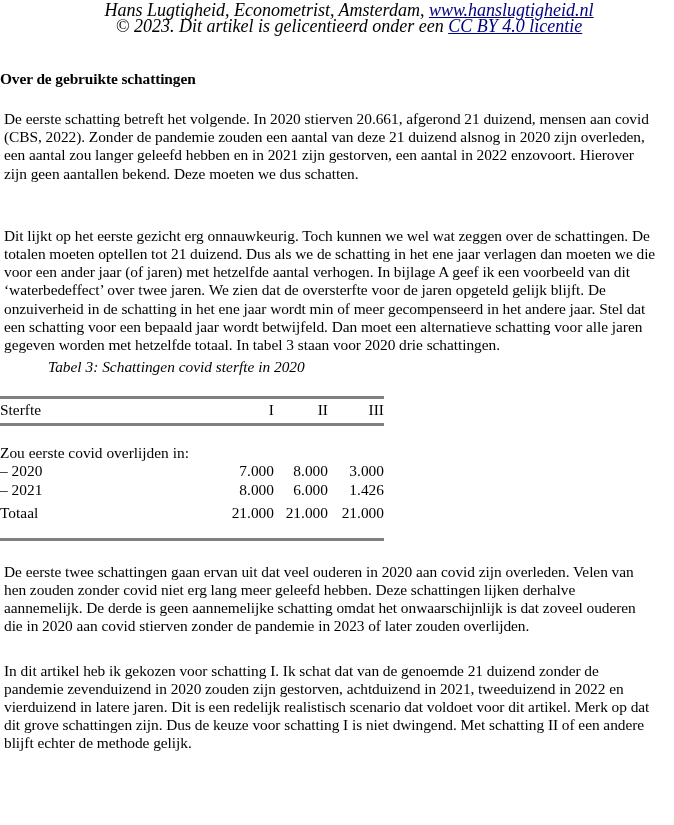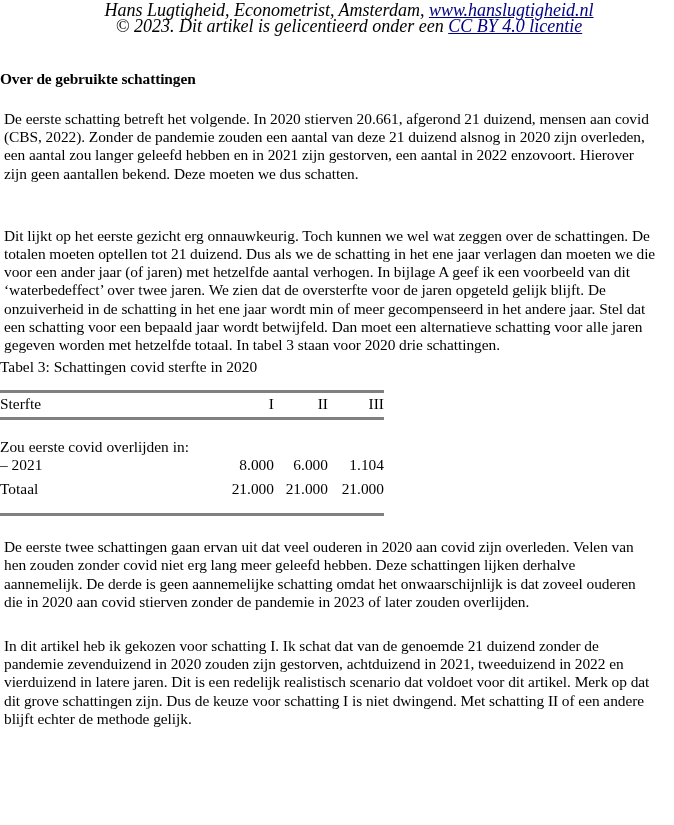--- a/index.html
+++ b/index.html
@@ -12,23 +12,23 @@
     font-style: italic; font-size: 18px; line-height: 15.5px;
   }
   .header a { color: #000080; text-decoration: underline; }
   .content { position: absolute; left: 0; top: 70px; width: 660px; }
   h2 {
     margin: 0; font-size: 15.4px; font-weight: bold; line-height: 18px;
     letter-spacing: -0.1px;
   }
   p { margin: 4px; line-height: 18.2px; letter-spacing: -0.05px; }
   .gap { height: 18px; }
-  .caption { line-height: 18px; margin-top: 2px; }
+  .caption { font-style: italic; line-height: 18px; margin-top: 2px; margin-left: 48px; }
   table.tab {
-    border-collapse: collapse; width: 384px; margin-top: 14px;
+    border-collapse: collapse; width: 384px; margin-top: 20px;
     font-size: 15.4px;
   }
   table.tab td { padding: 0; line-height: 18.5px; white-space: nowrap; }
   table.tab td.num { text-align: right; }
   .c0 { width: 224px; }
   .c1 { width: 50px; }
   .c2 { width: 54px; }
   .c3 { width: 56px; }
   tr.head td { border-top: 3px solid #808080; border-bottom: 3px solid #808080; padding: 2px 0 3px 0; }
   tr.spacer td { height: 18px; }
@@ -60,24 +60,30 @@
       <td class="c2 num">II</td>
       <td class="c3 num">III</td>
     </tr>
     <tr class="spacer">
           <td colspan="4"></td>
         </tr>
     <tr>
       <td colspan="4">Zou eerste covid overlijden in:</td>
     </tr>
     <tr>
+      <td>– 2020</td>
+      <td class="num">7.000</td>
+      <td class="num">8.000</td>
+      <td class="num">3.000</td>
+    </tr>
+    <tr>
       <td>– 2021</td>
       <td class="num">8.000</td>
       <td class="num">6.000</td>
-      <td class="num">1.104</td>
+      <td class="num">1.426</td>
     </tr>
     <tr class="tot">
       <td>Totaal</td>
       <td class="num">21.000</td>
       <td class="num">21.000</td>
       <td class="num">21.000</td>
     </tr>
   </tbody>
     </table>
 

